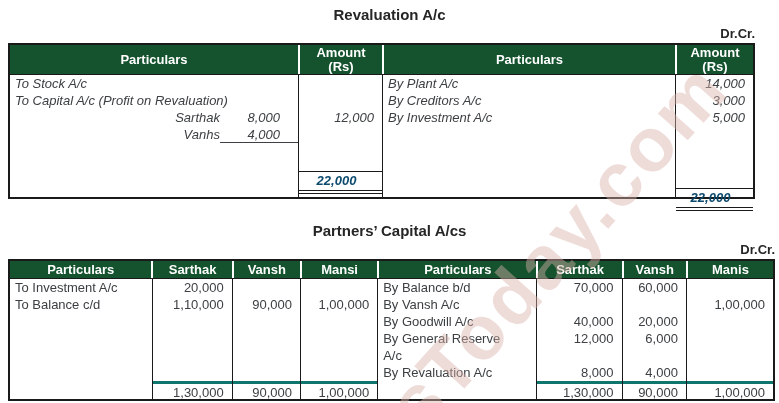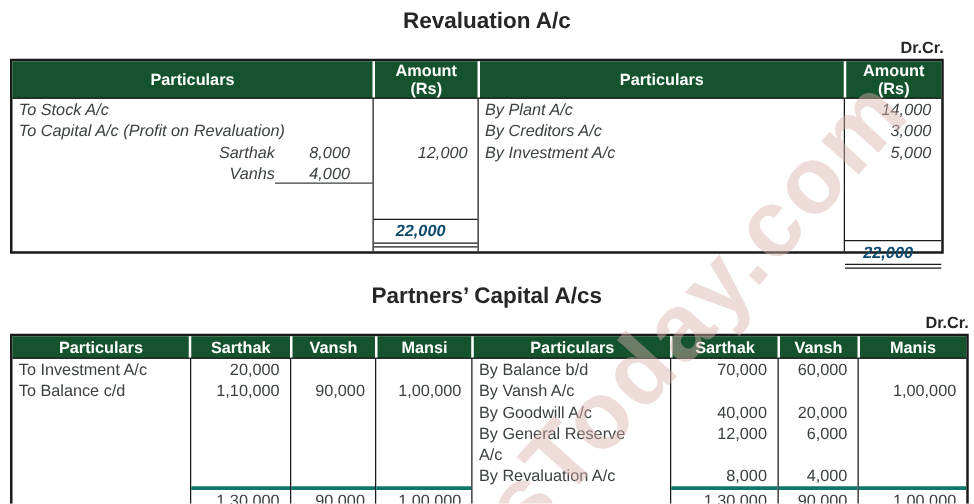--- a/index.html
+++ b/index.html
@@ -2,21 +2,21 @@
 <html><head>
 <meta charset="utf-8">
 <style>
   * { margin:0; padding:0; box-sizing:border-box; }
   body { background:#fff; }
   .page {
     position:relative; width:779px; height:403px; overflow:hidden;
     background:#ffffff; font-family:"Liberation Sans", sans-serif;
     color:#3c4043; font-size:13px;
   }
-  .title { text-align:center; font-weight:bold; color:#262626; font-size:18px; }
+  .title { text-align:center; font-weight:bold; color:#262626; font-size:15px; }
   .title1 { padding-top:6px; }
   .title2 { margin-top:23px; }
   .tblwrap { margin-left:8px; }
   .w1 { width:747px; }
   .w2 { width:767px; }
   .drcr { display:flex; justify-content:flex-end; font-weight:bold; color:#262626;
           margin-top:3px; margin-bottom:2px; height:15px; line-height:15px; }
   .acct { border:2px solid #1a1a1a; background:#fff; }
   .hdr { display:flex; background:#14532d; border-bottom:1px solid #1a1a1a; }
   .hcell { color:#fff; font-weight:bold; display:flex; flex-direction:column;

